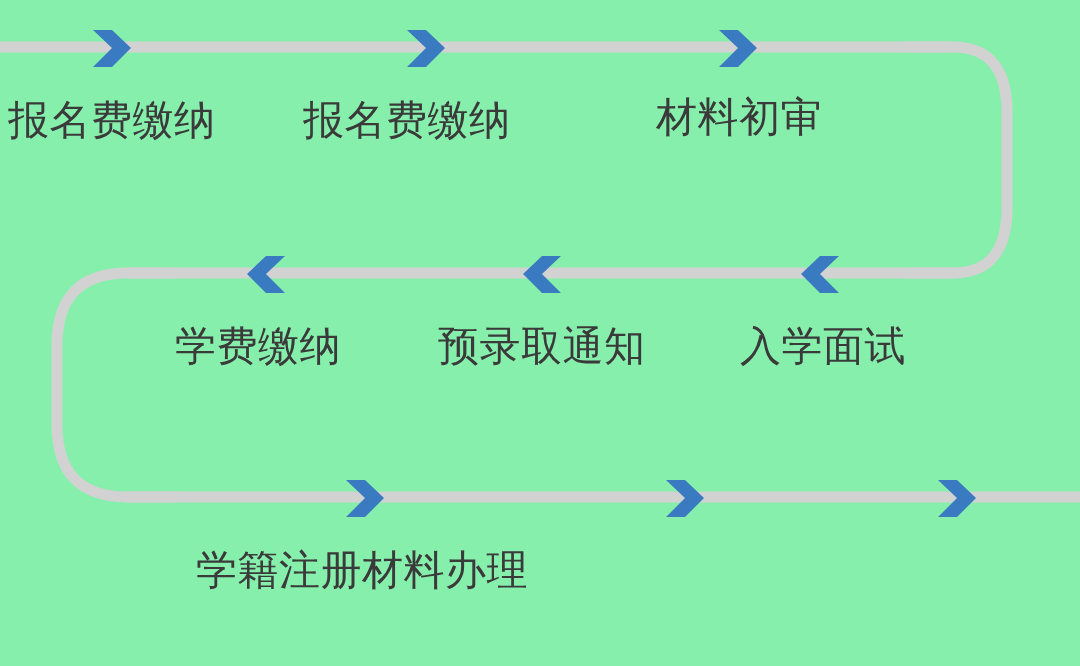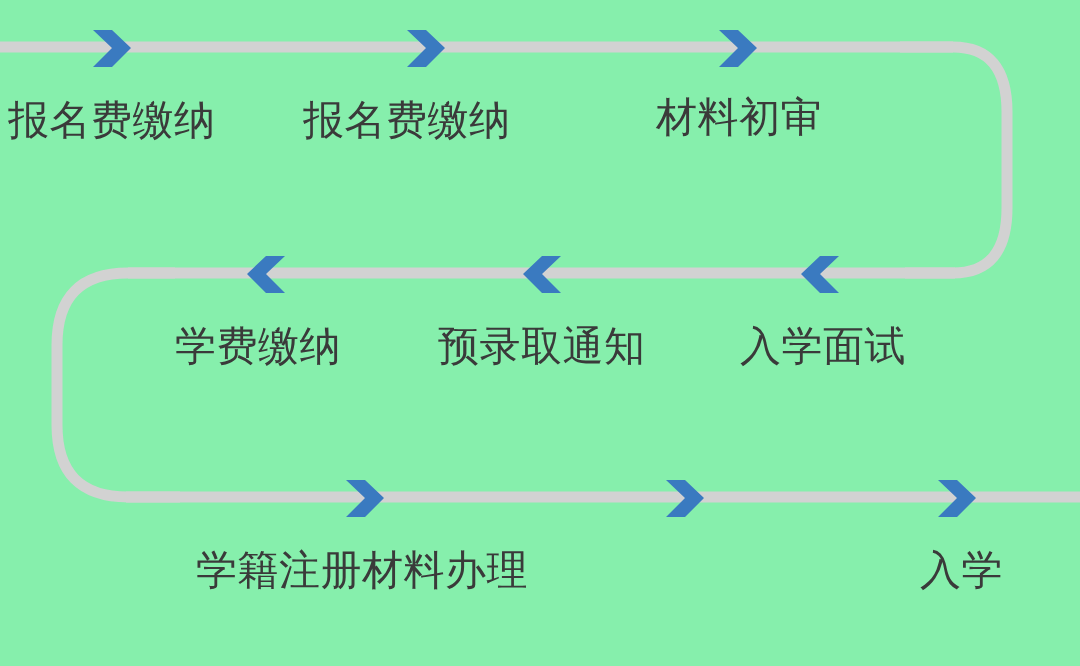--- a/index.html
+++ b/index.html
@@ -88,15 +88,14 @@
 
   <div class="step-label" style="left:8px; top:100px;">报名费缴纳</div>
   <div class="step-label" style="left:303px; top:100px;">报名费缴纳</div>
   <div class="step-label" style="left:648px; top:97px;margin-left:8px;">材料初审</div>
 
   <div class="step-label" style="left:175px; top:326px;">学费缴纳</div>
   <div class="step-label" style="left:438px; top:326px;">预录取通知</div>
   <div class="step-label" style="left:196px; top:550px;">学籍注册材料办理</div>
 
   <div class="step-label" style="left:740px; top:326px;">入学面试</div>
-  <div class="step-label" style="left:920px; top:550px;">入学</div>
 
 </div>
 
 </body></html>

